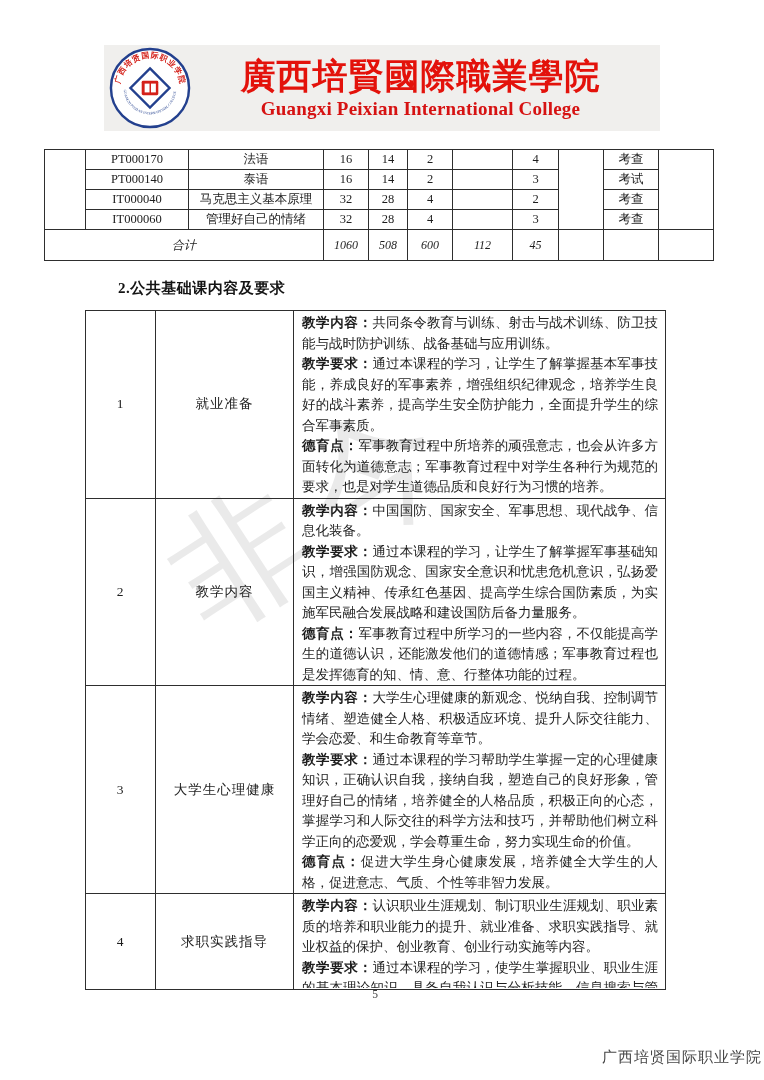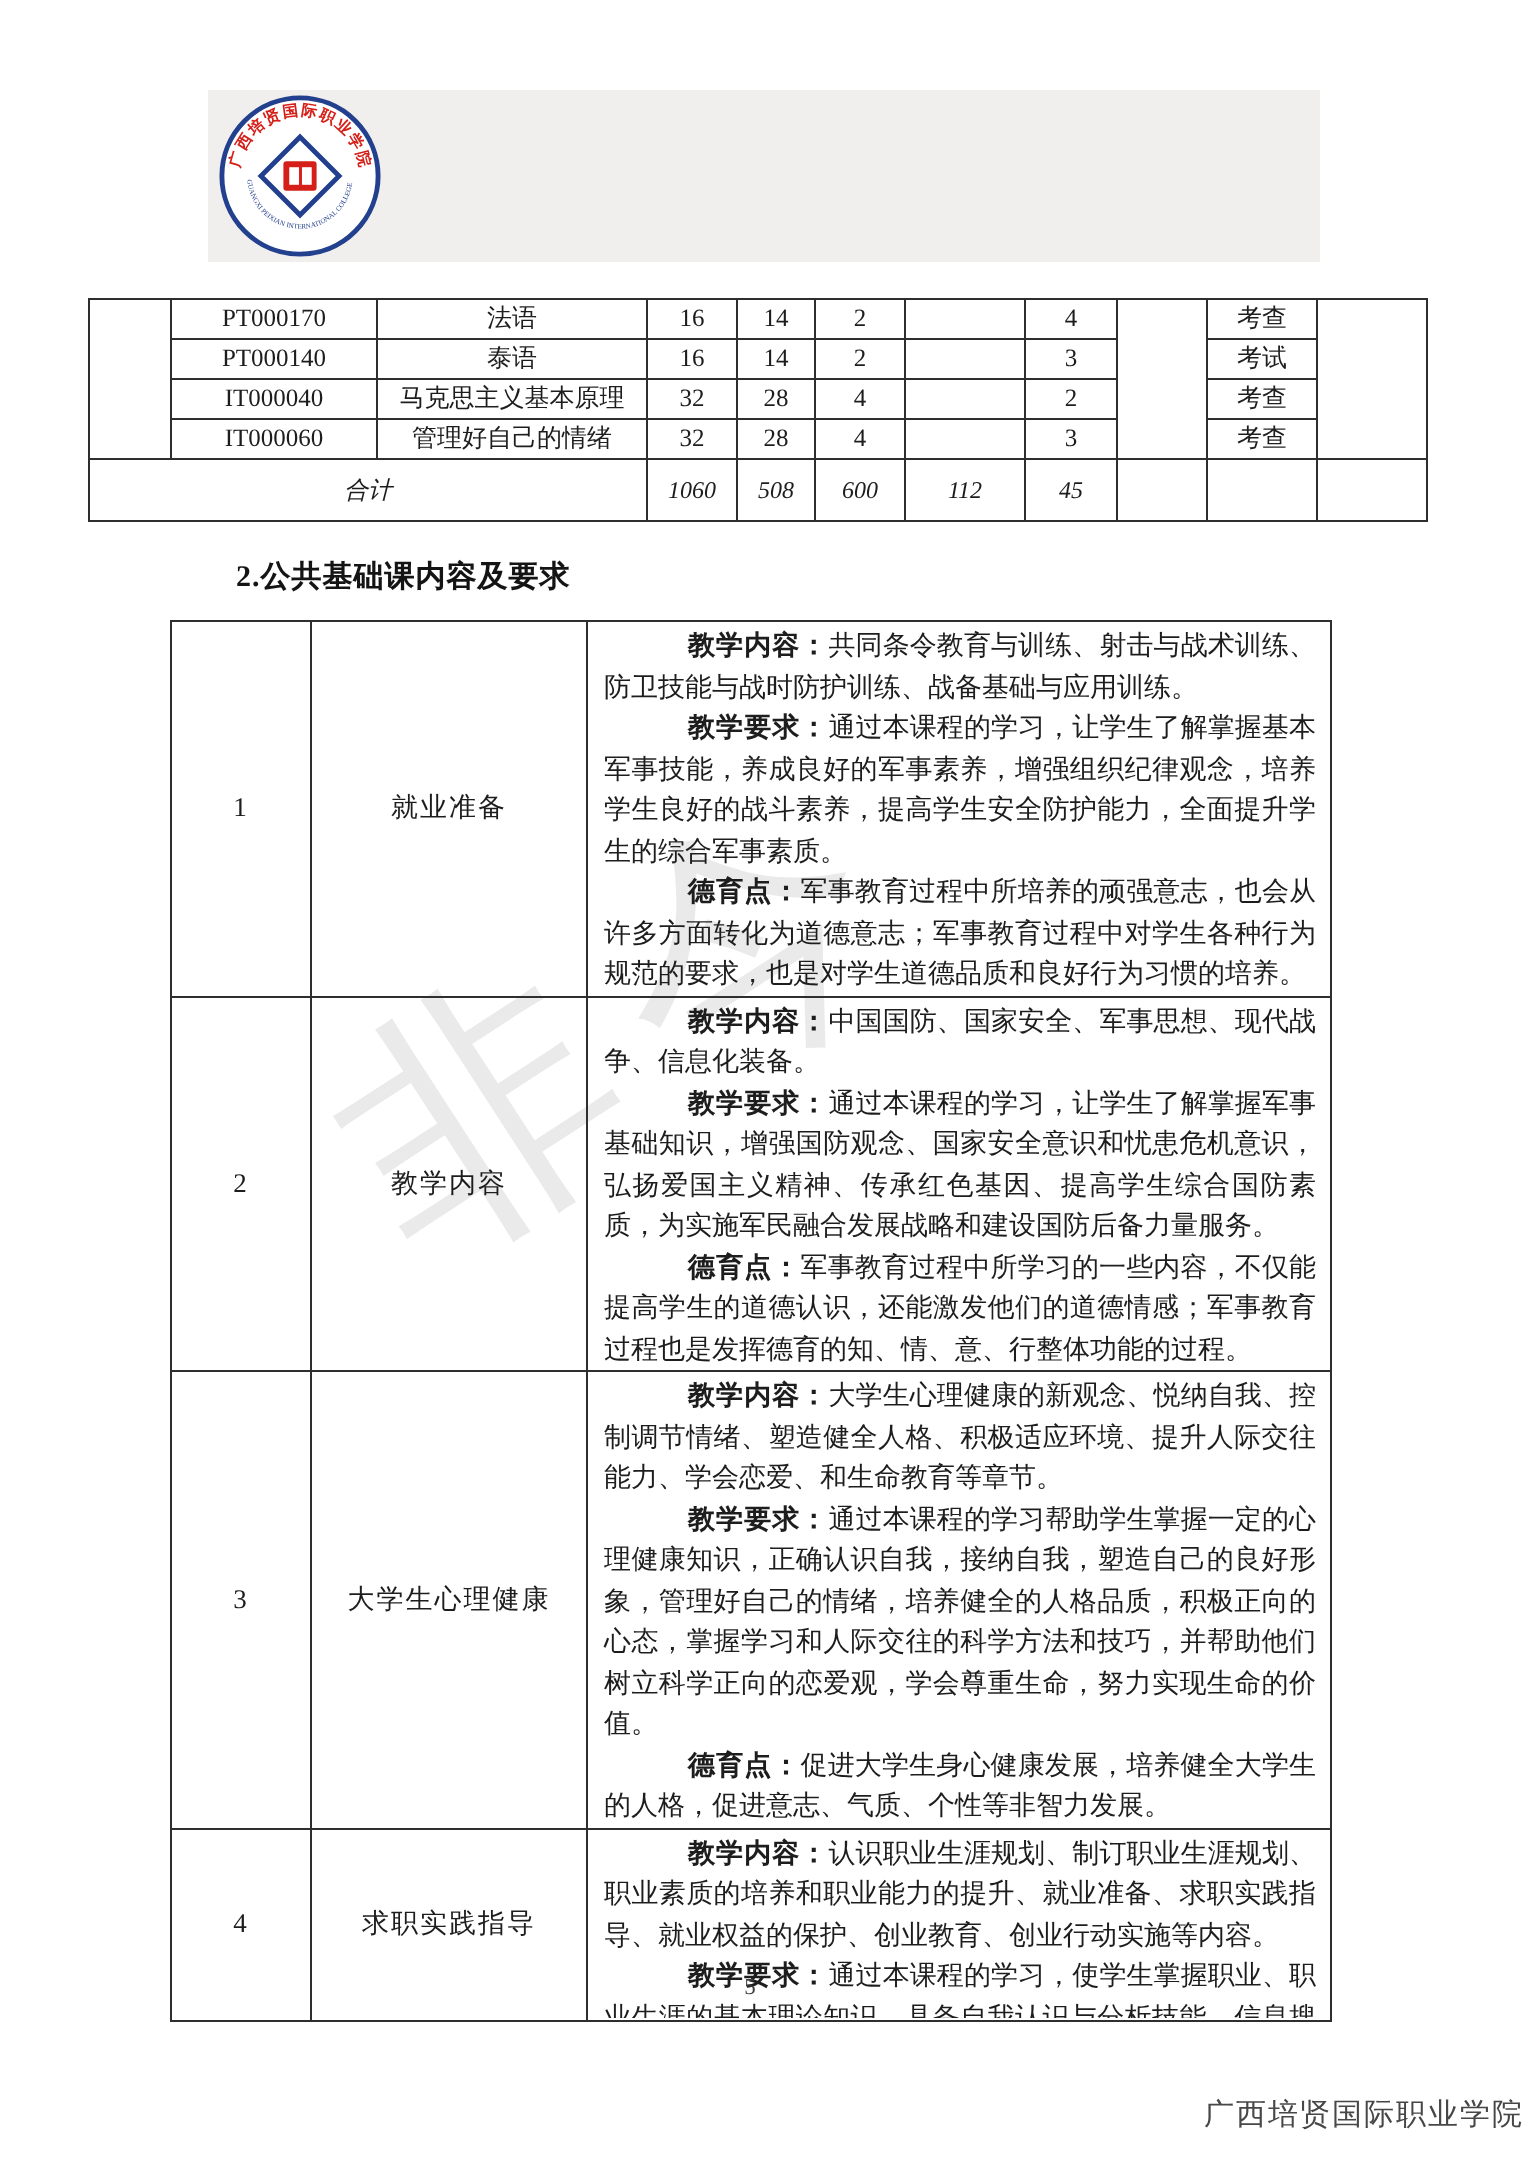--- a/index.html
+++ b/index.html
@@ -30,21 +30,21 @@
   table.tbl { border-collapse: collapse; table-layout: fixed; position: absolute; z-index: 1; background: transparent; }
   table.tbl td, table.tbl th { border: 1px solid #2e2e2e; text-align: center; vertical-align: middle; overflow: hidden; }
   #schedule { left: 44px; top: 133px; width: 669px; font-size: 12.5px; margin-top: 16px; }
   #schedule td { height: 20px; padding: 0 2px; }
   #schedule tr.total-row td { height: 31px; font-size: 12px; font-style: italic; }
   #courses { left: 85px; top: 310px; width: 580px; font-size: 13.5px; }
   #courses th { height: 27px; font-weight: bold; font-size: 14px; letter-spacing: 1px; }
   #courses td.no-cell, #courses td.name-cell { letter-spacing: 1px; }
   #courses td.content-cell { text-align: left; vertical-align: top; padding: 2px 7px 0 8px; }
   #courses .blk { text-align: justify; line-height: 20.5px; margin: 0; }
-  #courses .blk b { letter-spacing: 0.5px; margin-left: 42px; }
+  #courses .blk b { letter-spacing: 0.5px; }
   #courses .clip { height: 92px; overflow: hidden; }
   
   .watermark {
     position: absolute; left: 185px; top: 528px; z-index: 0;
     transform: rotate(-33deg); transform-origin: 0 50%;
     font-size: 135px; line-height: 135px; letter-spacing: 22px;
     color: #7f7f7f; opacity: 0.16; white-space: nowrap;
     font-family: "Liberation Serif", serif; pointer-events: none;
   }
   .section-title {
@@ -78,20 +78,24 @@
         <textPath href="#arcTop" startOffset="4">广西培贤国际职业学院</textPath>
       </text>
       <text font-size="3.6" fill="#23408e">
         <textPath href="#arcBot" startOffset="2">GUANGXI PEIXIAN INTERNATIONAL COLLEGE</textPath>
       </text>
       <polygon points="42,22 62,42 42,62 22,42" fill="#ffffff" stroke="#23408e" stroke-width="2.5"></polygon>
       <rect x="33.5" y="34.5" width="17" height="15" rx="1.5" fill="#d42019"></rect>
       <rect x="36.5" y="37.5" width="5" height="9" fill="#ffffff"></rect>
       <rect x="43" y="37.5" width="5" height="9" fill="#ffffff"></rect>
     </svg>
+    <div class="title-block">
+      <div class="title-zh">廣西培賢國際職業學院</div>
+      <div class="title-en">Guangxi Peixian International College</div>
+    </div>
   </div>
 
   <table class="tbl" id="schedule">
     <colgroup>
       <col style="width:41px">
         <col style="width:103px">
         <col style="width:135px">
       <col style="width:45px">
         <col style="width:39px">
         <col style="width:45px">

